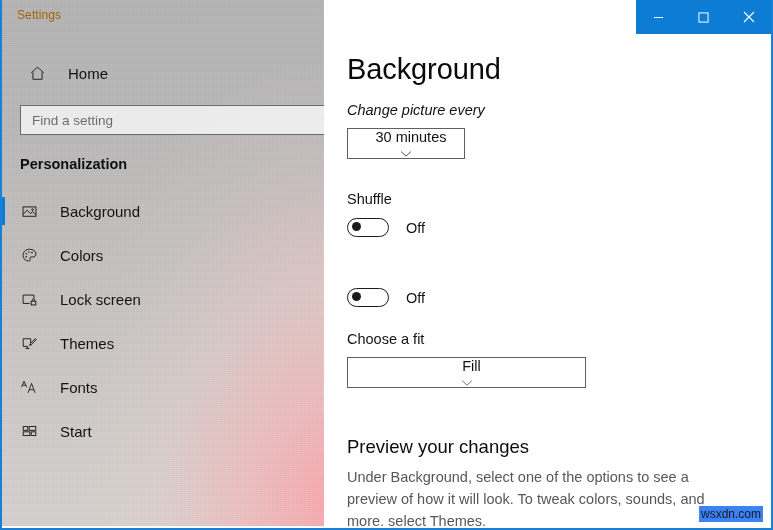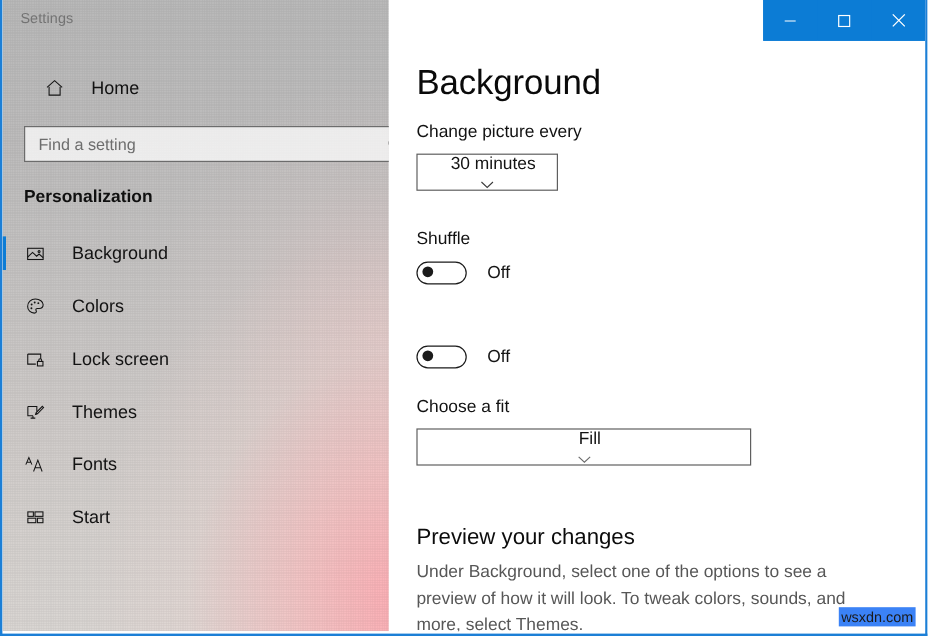--- a/index.html
+++ b/index.html
@@ -50,21 +50,21 @@
     background: #0c7cd5;
   }
   .cap-btn svg { display: block; }
 
   
   #app-title {
     position: absolute;
     top: 8px;
     left: 15px;
     font-size: 12px;
-    color: #737373;
+    color: #a16207;
     letter-spacing: .1px;
     z-index: 30;
   }
 
   
   #sidebar {
     position: absolute;
     top: 0;
     left: 0;
     width: 322px;
@@ -91,21 +91,21 @@
 
   #sidebar-content {
     position: absolute;
     inset: 0;
   }
 
   
   #home-row {
     position: absolute;
     top: 58px;
-    left: 16px;
+    left: 8px;
     width: 322px;
     height: 30px;
     display: flex;
     align-items: center;
   }
   #home-row .nav-icon {
     width: 38px;
     display: flex;
     justify-content: center;
     margin-left: 8px;
@@ -422,21 +422,21 @@
       </div>
     </div>
   </div>
 
   <div id="app-title">Settings</div>
 
   <div id="content">
 
     <div id="page-title">Background</div>
 
-    <div class="field-label" style="top:102px;">Change picture every</div>
+    <div class="field-label" style="top:102px;font-style:italic;">Change picture every</div>
 
     <div class="combo" style="top:128px; left:23px; width:118px;">
       <span class="combo-text">30 minutes</span>
       <span class="combo-arrow">
         <svg width="12" height="8" viewBox="0 0 14 9" fill="none" stroke="#3c3c3c" stroke-width="1.1">
           <path d="M1.4 1.8 L7 7 L12.6 1.8"></path>
         </svg>
       </span>
     </div>
 
@@ -450,21 +450,21 @@
 
     <div class="toggle-row" style="top:288px;">
       <span class="toggle">
         <span class="knob"></span>
       </span>
       <span class="toggle-state">Off</span>
     </div>
 
     <div class="field-label" style="top:331px;">Choose a fit</div>
 
-    <div class="combo" style="top:357px; left:23px; width:279px;">
+    <div class="combo" style="top:357px; left:23px; width:239px;">
       <span class="combo-text">Fill</span>
       <span class="combo-arrow">
         <svg width="12" height="8" viewBox="0 0 14 9" fill="none" stroke="#6a6a6a" stroke-width="1.1">
           <path d="M1.4 1.8 L7 7 L12.6 1.8"></path>
         </svg>
       </span>
     </div>
 
     <div id="preview-heading">Preview your changes</div>
     <div id="preview-desc">Under Background, select one of the options to see a preview of how it will look. To tweak colors, sounds, and more, select Themes.</div>

